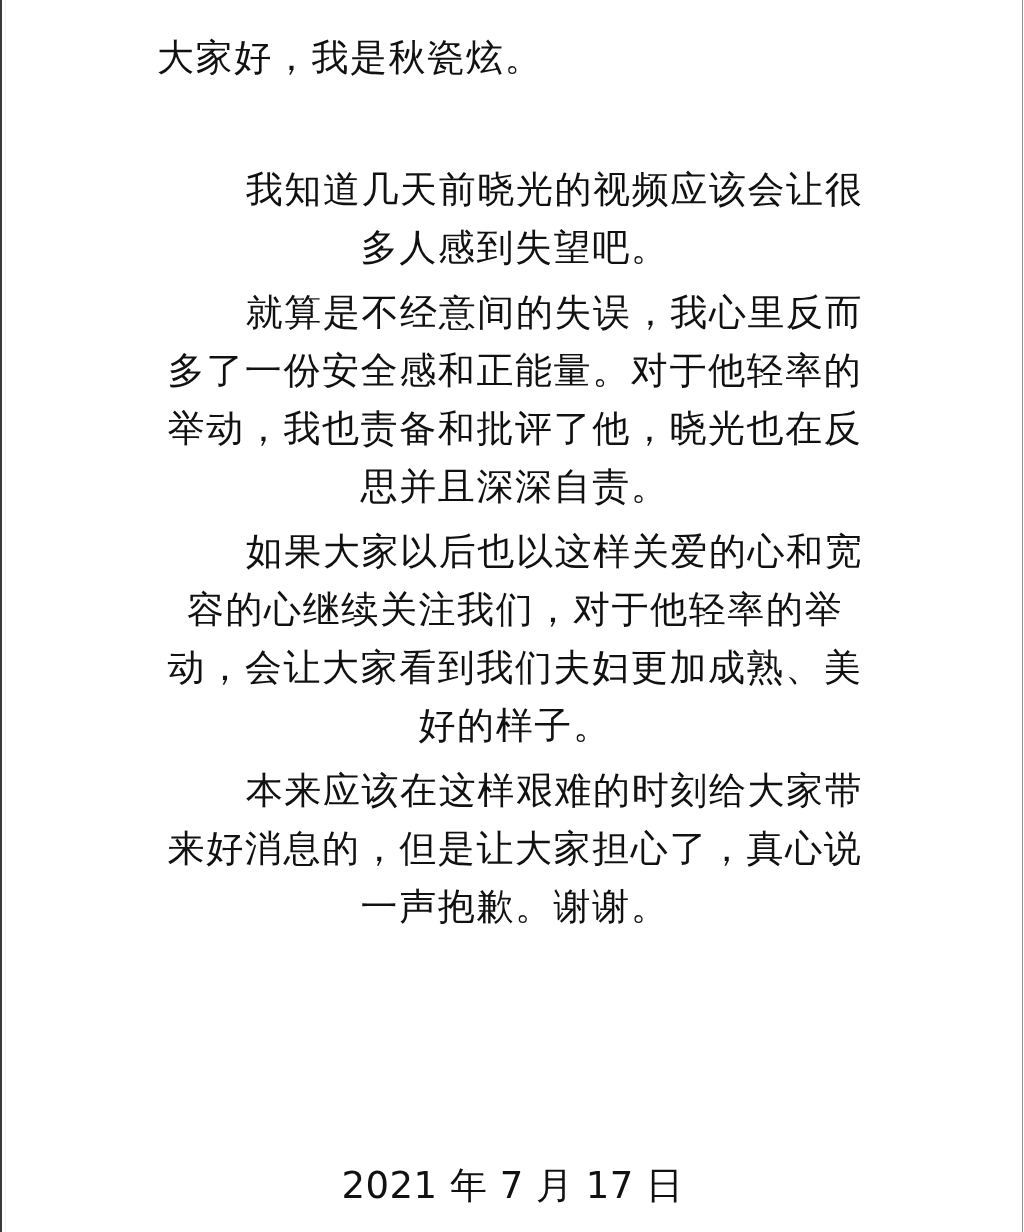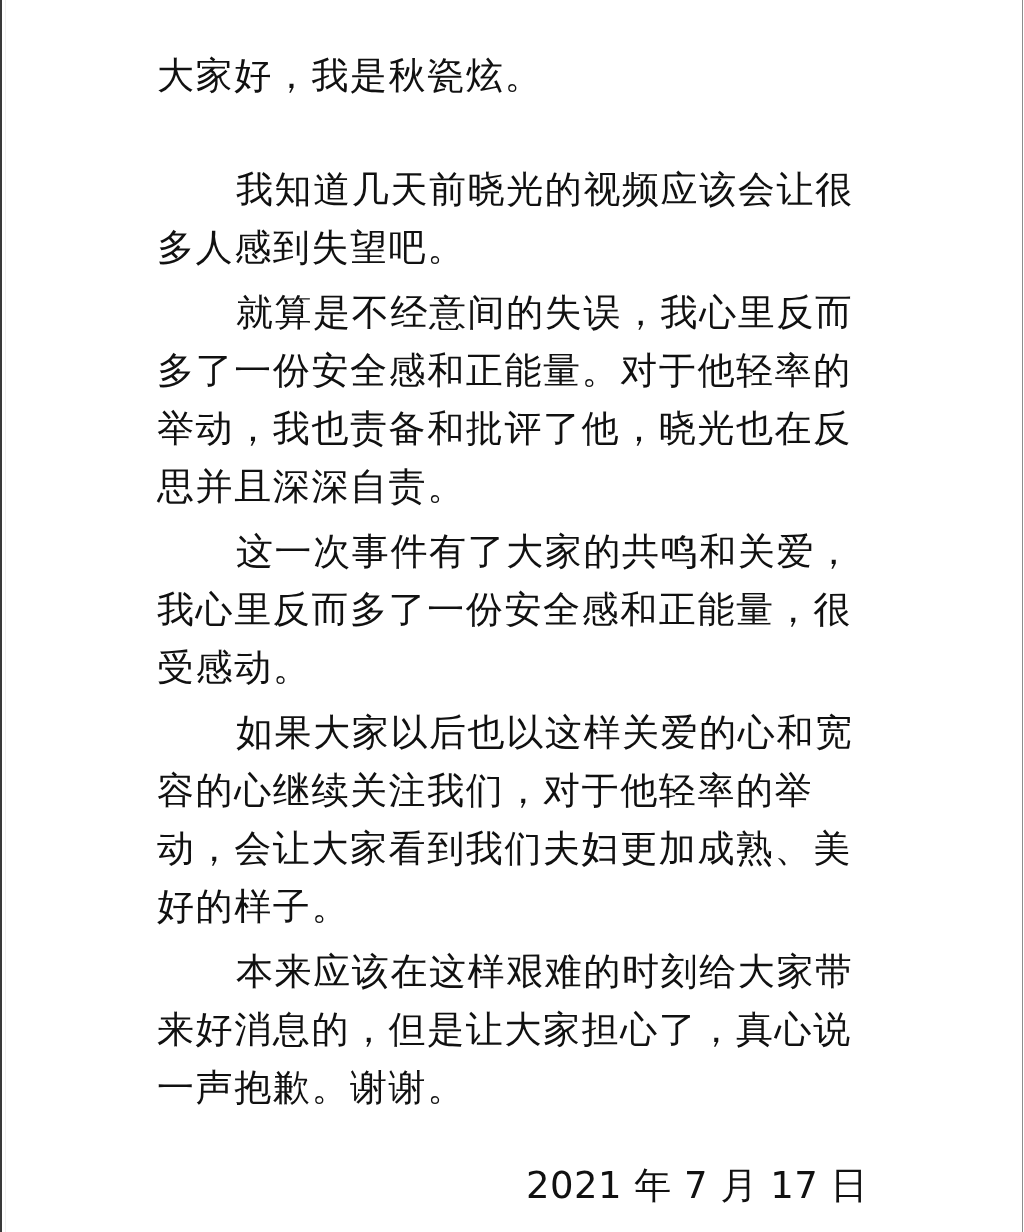--- a/index.html
+++ b/index.html
@@ -42,55 +42,55 @@
     .greeting, .para, .date {
       font-size: 37px;
       letter-spacing: 1.6px;
       line-height: 58px;
       margin: 0;
       white-space: normal;
       word-break: break-all;
     }
     .greeting {
       position: absolute;
-      top: 47px;
+      top: 29px;
       left: 0;
       width: 716px;
     }
     .body-block {
       position: absolute;
       top: 161px;
       left: 0;
       width: 716px;
     }
     .para {
       text-indent: 79px;
       margin-bottom: 7px;
+      text-align: center;
     }
     .date {
       position: absolute;
       top: 1157px;
       left: 0;
       width: 711px;
-      text-align: right;
+      text-align: center;
       letter-spacing: 0.5px;
     }
   </style>
 </head>
 <body>
 
 <div class="frame-left"></div>
 <div class="frame-left-inner"></div>
 <div class="frame-right"></div>
 
 <div class="page">
   <p class="greeting">大家好，我是秋瓷炫。</p>
 
   <div class="body-block">
     <p class="para">我知道几天前晓光的视频应该会让很多人感到失望吧。</p>
     <p class="para">就算是不经意间的失误，我心里反而多了一份安全感和正能量。对于他轻率的举动，我也责备和批评了他，晓光也在反思并且深深自责。</p>
-    <p class="para">这一次事件有了大家的共鸣和关爱，我心里反而多了一份安全感和正能量，很受感动。</p>
     <p class="para">如果大家以后也以这样关爱的心和宽容的心继续关注我们，对于他轻率的举动，会让大家看到我们夫妇更加成熟、美好的样子。</p>
     <p class="para">本来应该在这样艰难的时刻给大家带来好消息的，但是让大家担心了，真心说一声抱歉。谢谢。</p>
   </div>
 
   <p class="date">2021 年 7 月 17 日</p>
 </div>
 
 </body></html>

